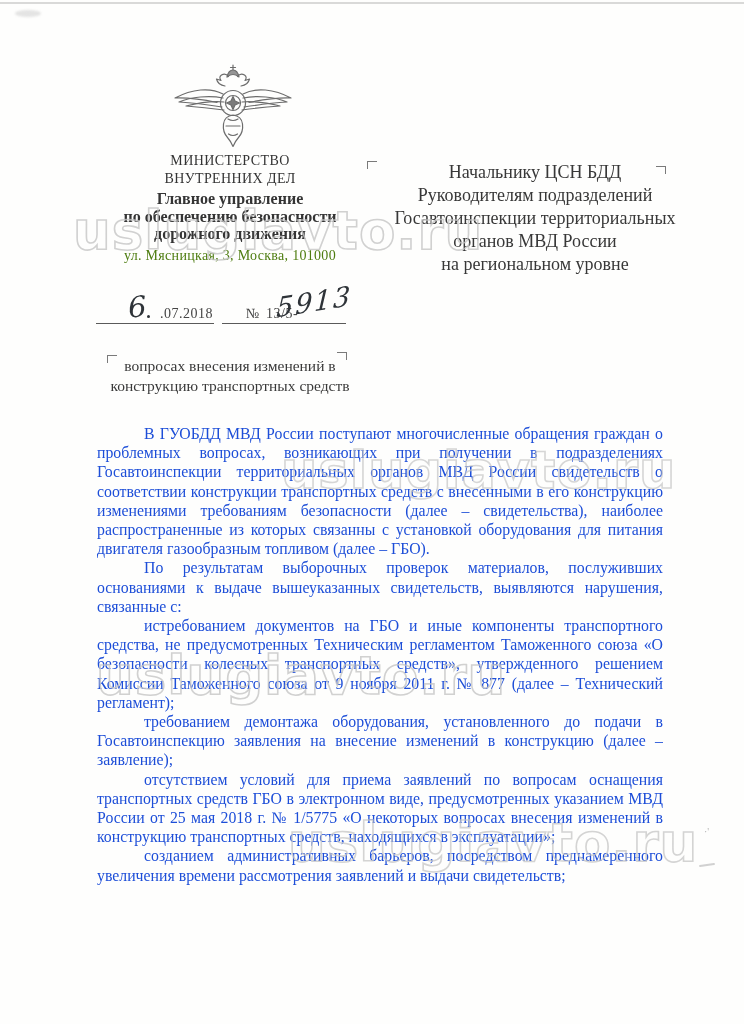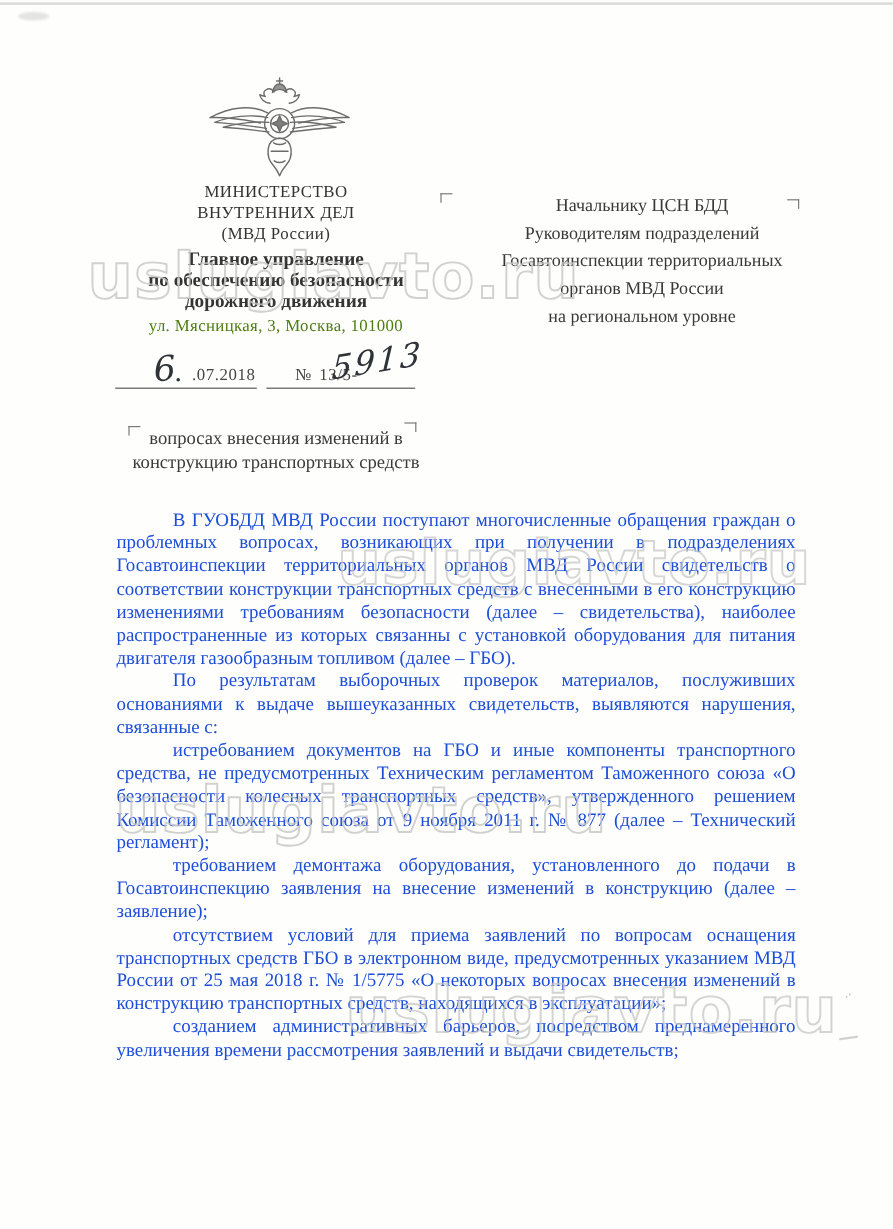--- a/index.html
+++ b/index.html
@@ -24,21 +24,21 @@
   .ministry{
     position:absolute;left:83px;top:152px;width:294px;
     text-align:center;color:#343434;
   }
   .ministry .caps{font-weight:normal;font-size:14px;line-height:17.5px;letter-spacing:.4px;}
   .ministry .dept{font-weight:bold;font-size:16px;line-height:17.5px;margin-top:3px;}
   .ministry .addr{font-size:14px;line-height:16px;margin-top:5px;color:#4d7c0f;letter-spacing:.3px;}
   
   .addressee{
     position:absolute;left:383px;top:161px;width:304px;
-    text-align:center;font-size:15px;line-height:23px;color:#383838;
+    text-align:center;font-size:18px;line-height:23px;color:#383838;
   }
   
   .corner{position:absolute;width:9px;height:7px;opacity:.8;}
   .corner.tl{border-top:1.5px solid #5a5a5a;border-left:1.5px solid #5a5a5a;}
   .corner.tr{border-top:1.5px solid #5a5a5a;border-right:1.5px solid #5a5a5a;}
   .c-addr-l{left:367px;top:161px;}
   .c-addr-r{left:656px;top:166px;}
   .c-subj-l{left:107px;top:355px;}
   .c-subj-r{left:337px;top:352px;}
   
@@ -102,21 +102,20 @@
       <circle cx="61" cy="39" r="7.5"></circle>
       <path d="M61 32.5 l2 4.5 4.5 2 -4.5 2 -2 4.5 -2 -4.5 -4.5 -2 4.5 -2 z" fill="#6f6f6f"></path>
       <path d="M61 51 q-8.5 1 -9.5 9 q-1 8 4 13.5 q3.5 4 5.5 9 q2 -5 5.5 -9 q5 -5.5 4 -13.5 q-1 -8 -9.5 -9 z"></path>
       <path d="M56 55 q5 3 10 0 M54 62 h14 M56.5 70 q4.5 3 9 0"></path>
     </g>
   </svg>
 
   <div class="ministry">
     <div class="caps">МИНИСТЕРСТВО</div>
     <div class="caps">ВНУТРЕННИХ ДЕЛ</div>
-    <div class="caps">(МВД России)</div>
     <div class="dept">Главное управление</div>
     <div class="dept" style="margin-top:0">по обеспечению безопасности</div>
     <div class="dept" style="margin-top:0">дорожного движения</div>
     <div class="addr">ул. Мясницкая, 3, Москва, 101000</div>
   </div>
 
   <div class="addressee">
     <div>Начальнику ЦСН БДД</div>
     <div>Руководителям подразделений</div>
     <div>Госавтоинспекции территориальных</div>

